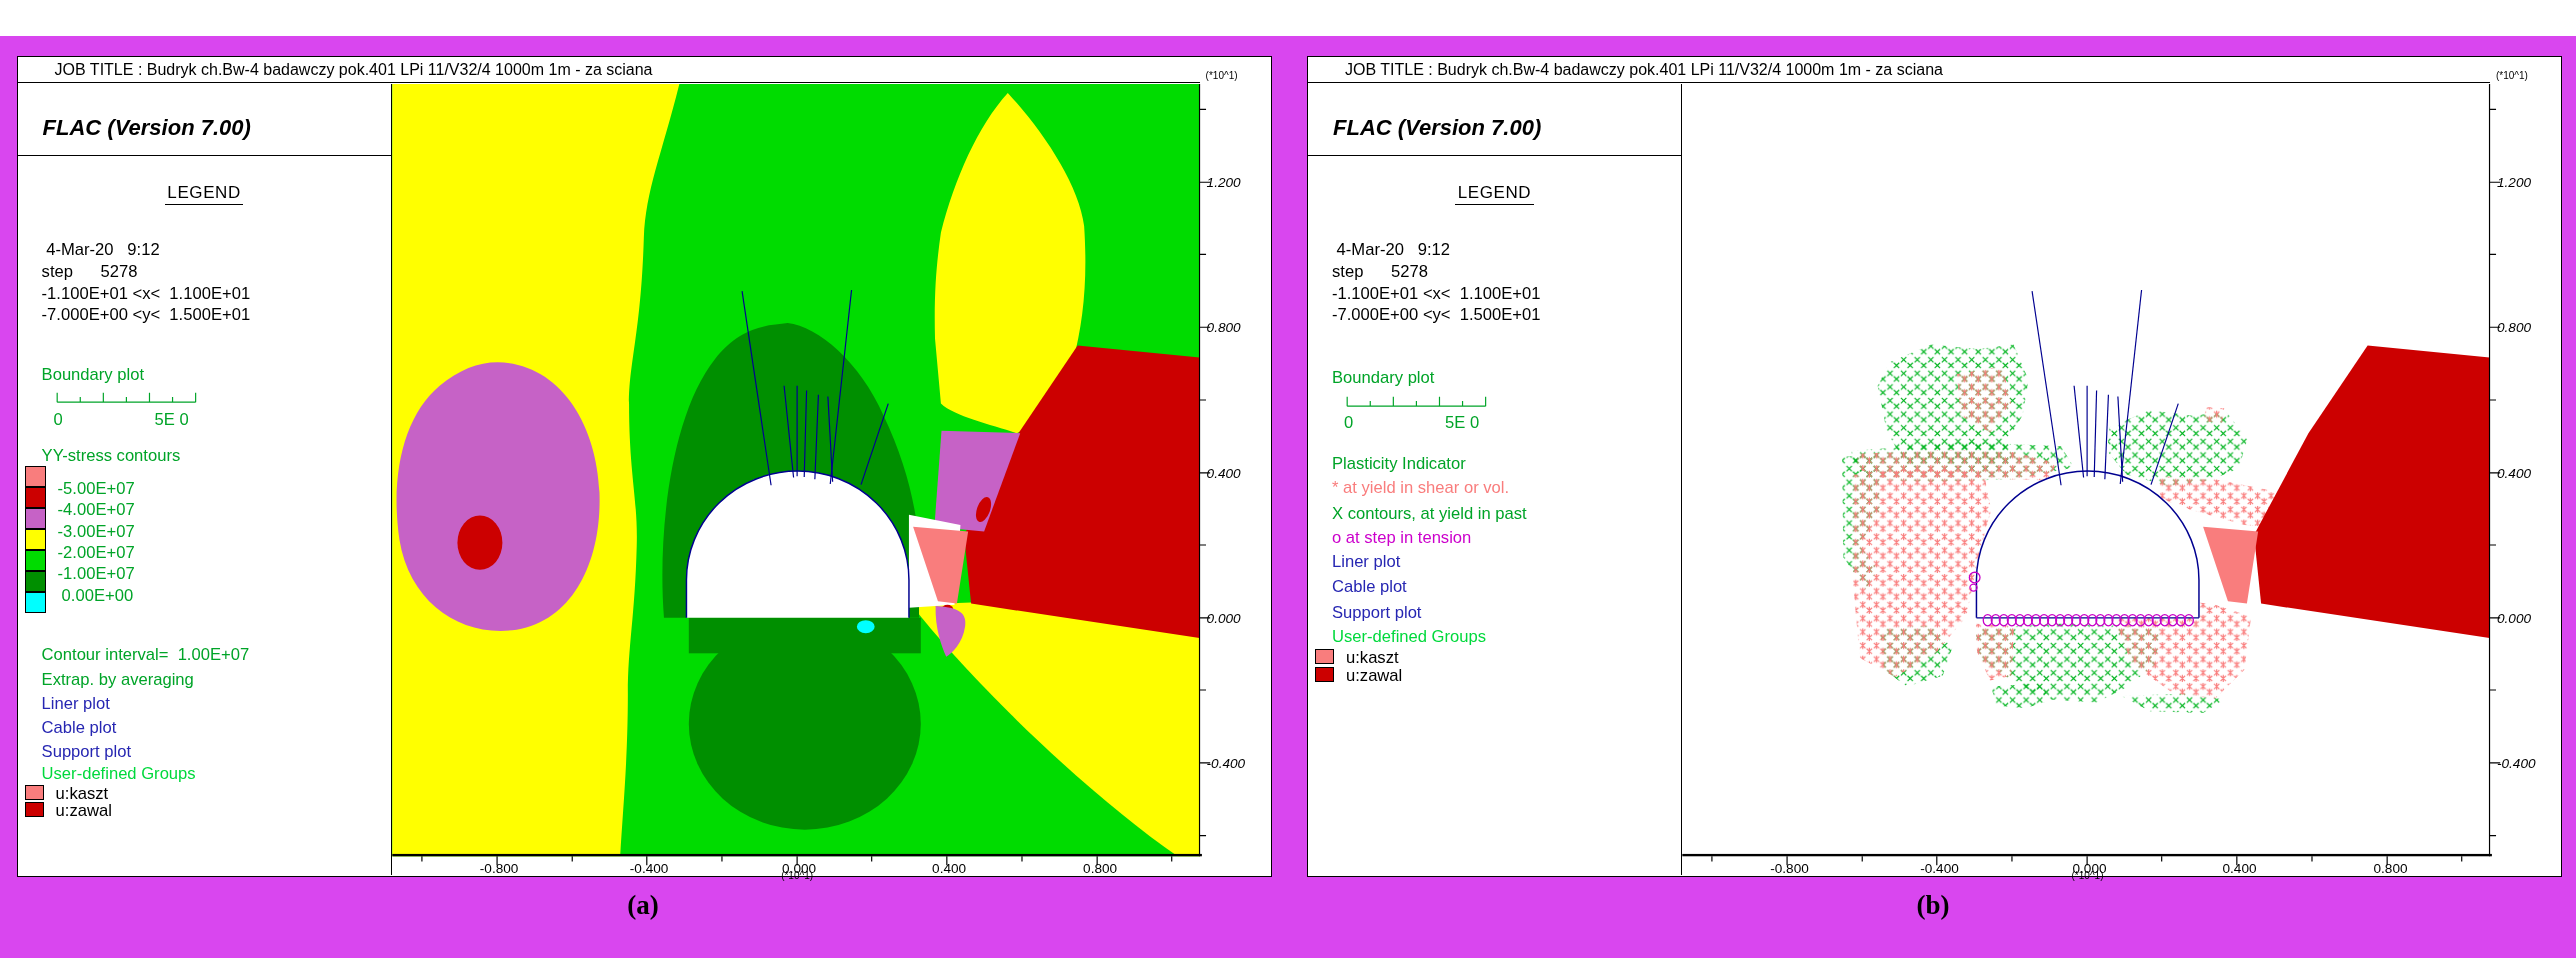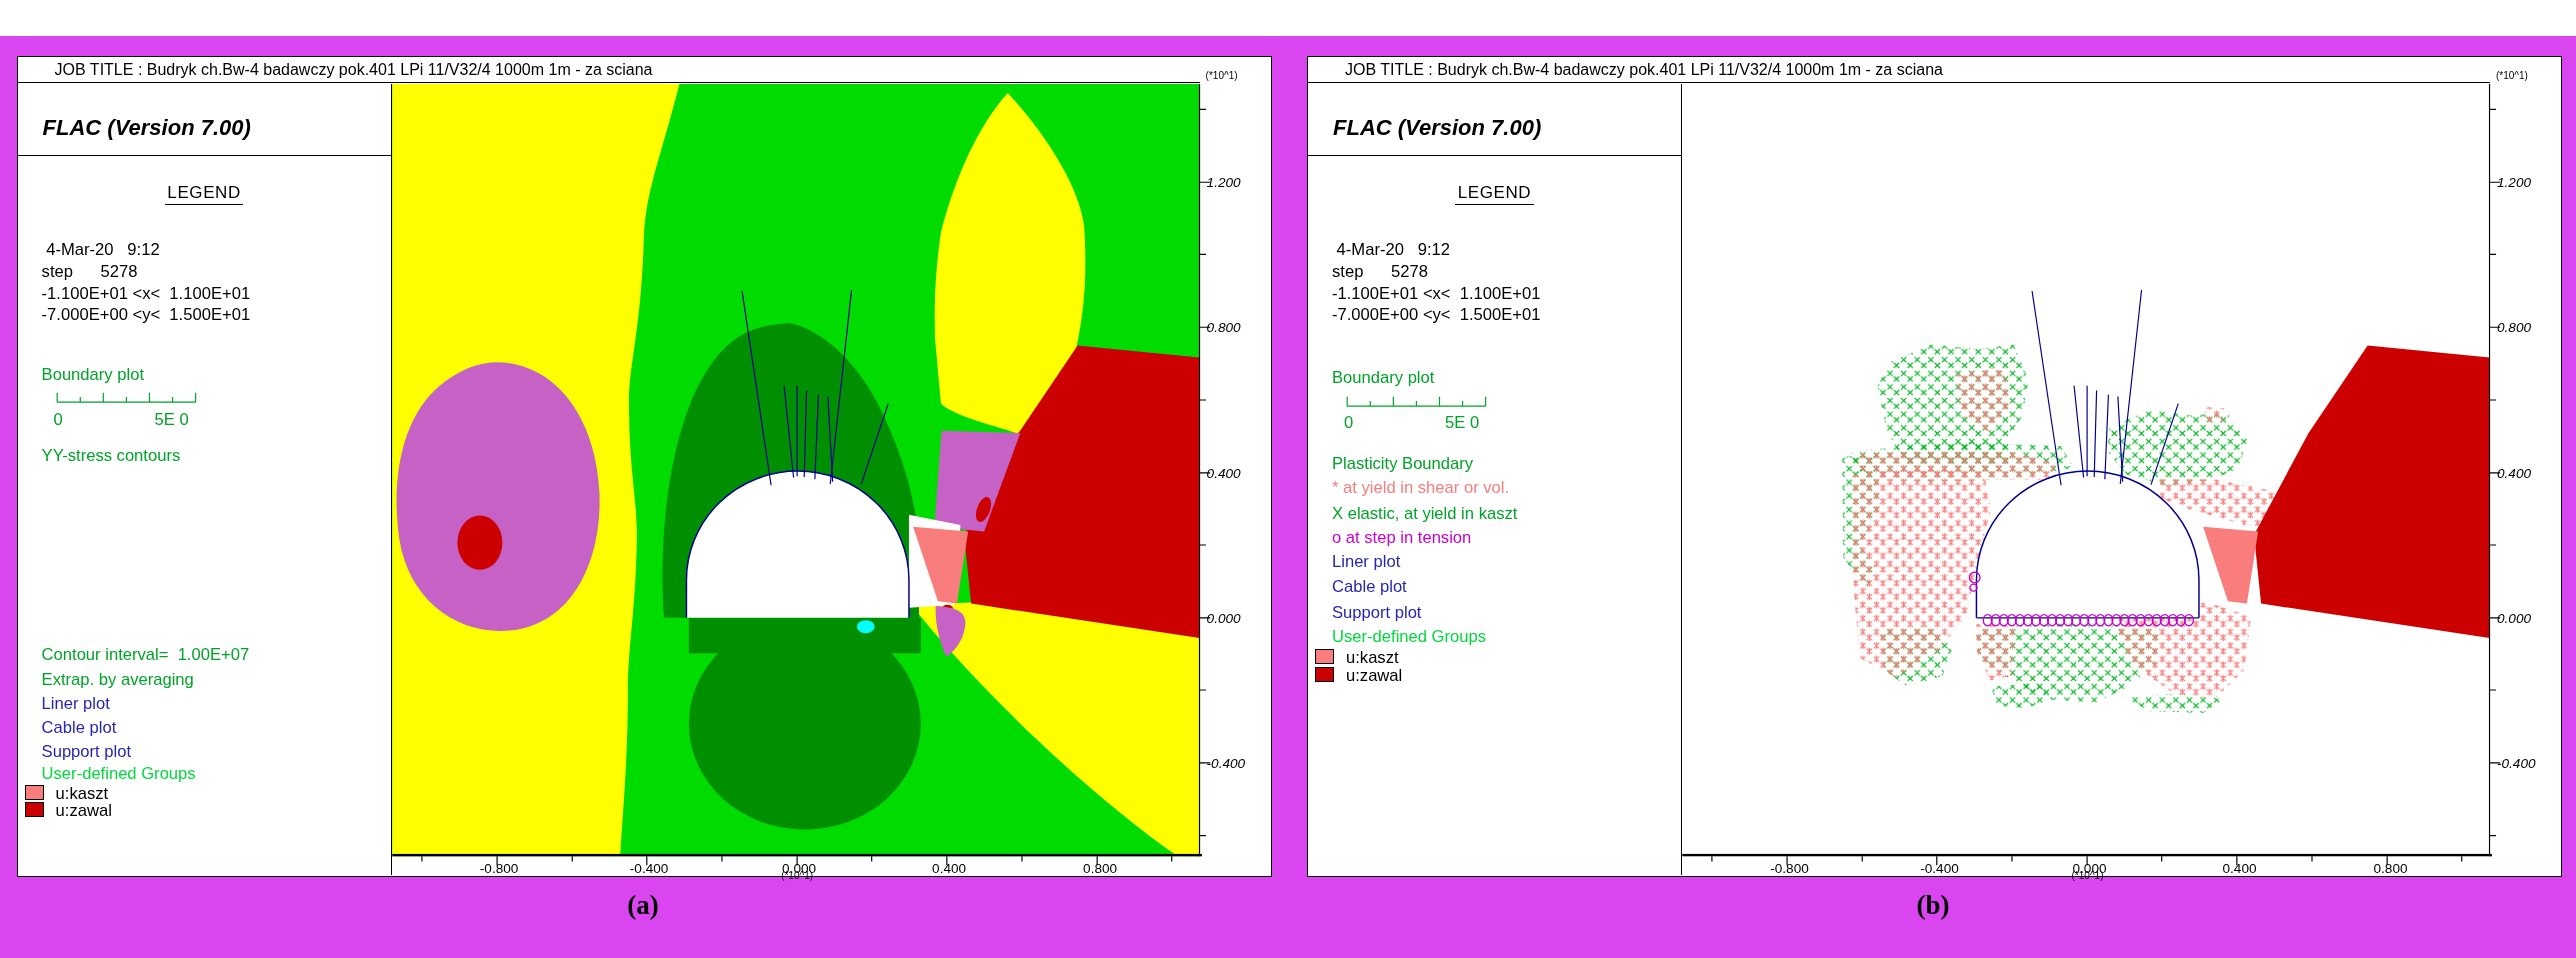--- a/index.html
+++ b/index.html
@@ -54,20 +54,35 @@
       <div class="lline" style="top:222px;">-7.000E+00 &lt;y&lt;  1.500E+01</div>
 
       <div class="lline t-green" style="top:282px;">Boundary plot</div>
       <svg style="position:absolute;left:38px;top:304px;" width="142" height="15.4" viewBox="0 0 240 26">
         <path d="M2,24 H236 M2,8 V24 M41,15 V24 M80,8 V24 M119,15 V24 M158,8 V24 M197,15 V24 M236,8 V24" stroke="#00A428" stroke-width="2" fill="none"></path>
       </svg>
       <div class="lline t-green" style="top:327px;left:36px;">0</div>
       <div class="lline t-green" style="top:327px;left:137px;">5E 0</div>
 
       <div class="lline t-green" style="top:363px;">YY-stress contours</div>
+      <div class="cscale" style="top:382px;height:154px;">
+        <div class="cs-block" style="background: rgb(249, 125, 125);"></div>
+        <div class="cs-block" style="background: rgb(204, 0, 0);"></div>
+        <div class="cs-block" style="background: rgb(198, 98, 198);"></div>
+        <div class="cs-block" style="background: rgb(255, 255, 0);"></div>
+        <div class="cs-block" style="background: rgb(0, 220, 0);"></div>
+        <div class="cs-block" style="background: rgb(0, 143, 0);"></div>
+        <div class="cs-block" style="background: rgb(0, 255, 255);"></div>
+        <div class="cs-label" style="top:13px;">-5.00E+07</div>
+        <div class="cs-label" style="top:34px;">-4.00E+07</div>
+        <div class="cs-label" style="top:56px;">-3.00E+07</div>
+        <div class="cs-label" style="top:77px;">-2.00E+07</div>
+        <div class="cs-label" style="top:98px;">-1.00E+07</div>
+        <div class="cs-label" style="top:120px;left:37px;">0.00E+00</div>
+      </div>
 
       <div class="lline t-green" style="top:562px;text-align:right;">Contour interval=  1.00E+07</div>
       <div class="lline t-green" style="top:587px;">Extrap. by averaging</div>
       <div class="lline t-blue" style="top:611px;">Liner plot</div>
       <div class="lline t-blue" style="top:635px;">Cable plot</div>
       <div class="lline t-blue" style="top:659px;">Support plot</div>
       <div class="lline t-green2" style="top:681px;">User-defined Groups</div>
       <div class="grp-row" style="top:701px;">
         <div class="grp-swatch" style="background: rgb(249, 125, 125);"></div>
         <div class="grp-label">u:kaszt</div>
@@ -165,23 +180,23 @@
       <div class="lline" style="top:201px;">-1.100E+01 &lt;x&lt;  1.100E+01</div>
       <div class="lline" style="top:222px;">-7.000E+00 &lt;y&lt;  1.500E+01</div>
 
       <div class="lline t-green" style="top:285px;">Boundary plot</div>
       <svg style="position:absolute;left:38px;top:308px;" width="142" height="15.4" viewBox="0 0 240 26">
         <path d="M2,24 H236 M2,8 V24 M41,15 V24 M80,8 V24 M119,15 V24 M158,8 V24 M197,15 V24 M236,8 V24" stroke="#00A428" stroke-width="2" fill="none"></path>
       </svg>
       <div class="lline t-green" style="top:330px;left:36px;">0</div>
       <div class="lline t-green" style="top:330px;left:137px;">5E 0</div>
 
-      <div class="lline t-green" style="top:371px;">Plasticity Boundary</div>
+      <div class="lline t-green" style="top:371px;">Plasticity Indicator</div>
       <div class="lline t-salmon" style="top:395px;">* at yield in shear or vol.</div>
-      <div class="lline t-green" style="top:421px;">X elastic, at yield in kaszt</div>
+      <div class="lline t-green" style="top:421px;">X contours, at yield in past</div>
       <div class="lline t-magenta" style="top:445px;">o at step in tension</div>
       <div class="lline t-blue" style="top:469px;">Liner plot</div>
       <div class="lline t-blue" style="top:494px;">Cable plot</div>
       <div class="lline t-blue" style="top:520px;">Support plot</div>
       <div class="lline t-green2" style="top:544px;">User-defined Groups</div>
       <div class="grp-row" style="top:565px;">
         <div class="grp-swatch" style="background: rgb(249, 125, 125);"></div>
         <div class="grp-label">u:kaszt</div>
       </div>
       <div class="grp-row" style="top:583px;">

